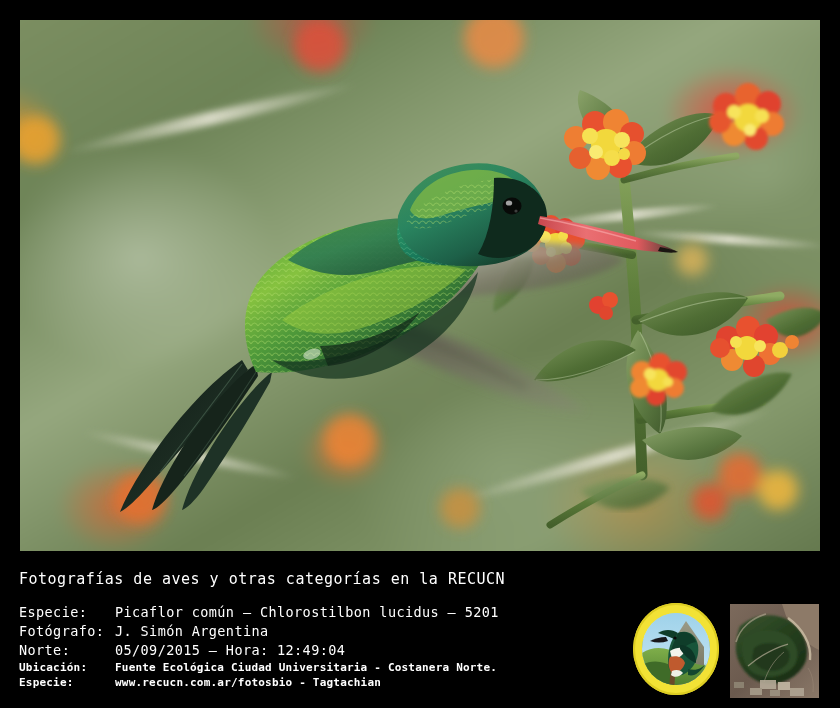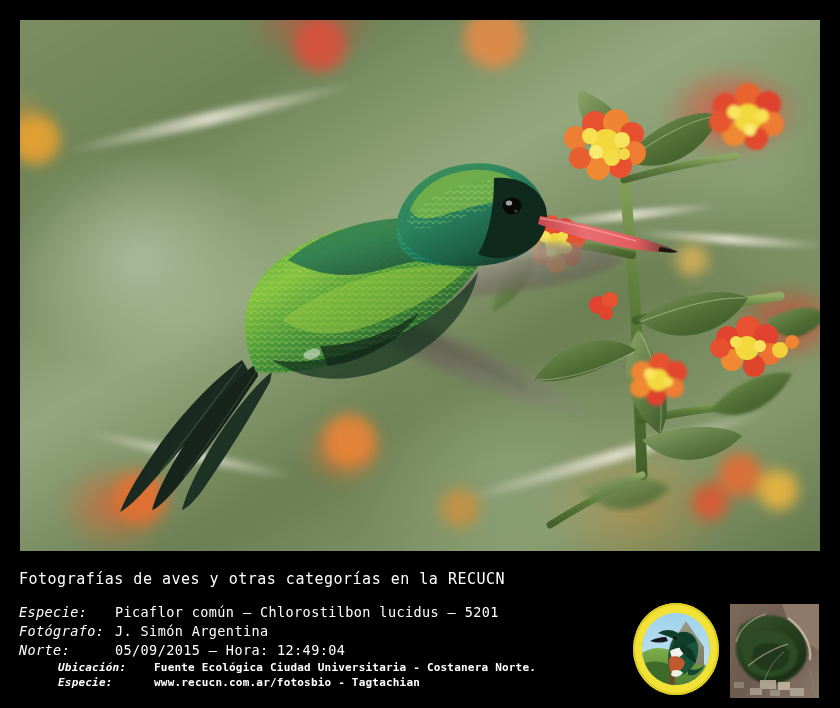--- a/index.html
+++ b/index.html
@@ -84,22 +84,22 @@
     left: 19px;
     top: 603px;
     width: 620px;
   }
   .meta-row {
     display: flex;
     align-items: baseline;
     white-space: nowrap;
   }
   .meta-row.big    { font-size: 13.5px; line-height: 19px; letter-spacing: .4px; }
-  .meta-row.small  { font-size: 11px;   line-height: 15px; letter-spacing: .2px; font-weight: bold; margin-left: 39px; }
-  .meta-label { display: inline-block; font-style: italic; }
+  .meta-row.small  { font-size: 11px;   line-height: 15px; letter-spacing: .2px; font-weight: bold; }
+  .meta-label { display: inline-block; }
   .meta-row.big   .meta-label { width: 96px; }
   .meta-row.small .meta-label { width: 96px; }
   .meta-value { display: inline-block; }
 
   
   .logo-badge {
     position: absolute;
     left: 633px;
     top: 603px;
     width: 86px;

